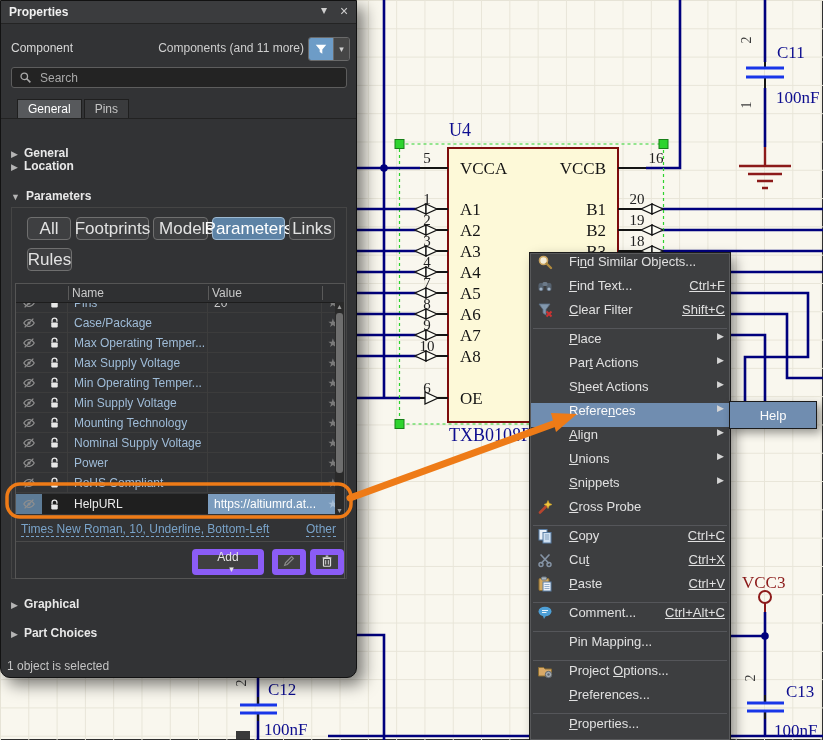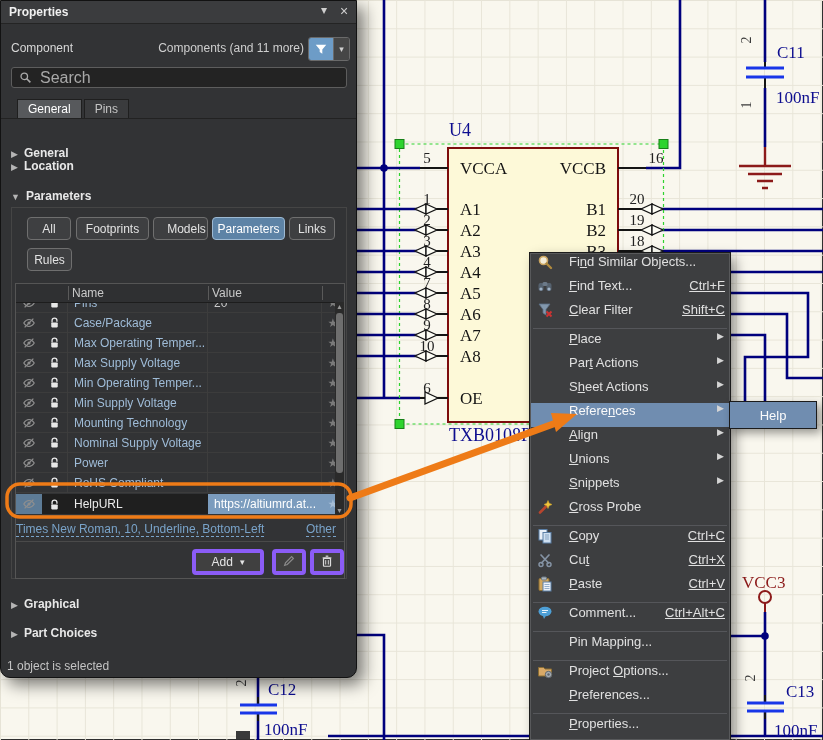--- a/index.html
+++ b/index.html
@@ -21,34 +21,34 @@
   .titlebar .t{font-weight:bold;color:#f0f0f0;padding-left:8px;font-size:12px;}
   .tb-btn{position:absolute;top:2px;color:#cfcfcf;font-size:12px;width:16px;text-align:center;cursor:default;}
   .comp-row{position:absolute;left:0;top:36px;right:0;height:24px;}
   .comp-row .lbl{position:absolute;left:10px;top:4px;color:#d8d8d8;}
   .comp-row .scope{position:absolute;right:52px;top:4px;color:#cfcfcf;}
   .filter-split{position:absolute;right:6px;top:0;height:22px;display:flex;border:1px solid #6a6a6a;border-radius:3px;overflow:hidden;}
   .filter-main{width:24px;background:#6d9cc7;display:flex;align-items:center;justify-content:center;}
   .filter-drop{width:15px;background:#464646;color:#d0d0d0;display:flex;align-items:center;justify-content:center;font-size:9px;border-left:1px solid #6a6a6a;}
   .searchbox{position:absolute;left:10px;top:66px;width:336px;height:21px;background:#232323;
              border:1px solid #5d5d5d;border-radius:3px;box-sizing:border-box;display:flex;align-items:center;}
-  .searchbox input{background:transparent;border:none;outline:none;color:#fca5a5;font-size:16px;width:280px;
+  .searchbox input{background:transparent;border:none;outline:none;color:#fca5a5;font-size:12px;width:280px;
                    font-family:"Liberation Sans",sans-serif;}
   .searchbox input::placeholder{color:#a9a9a9;}
   .searchbox .sic{margin:0 6px 0 7px;display:flex;}
   .tabs{position:absolute;left:16px;top:98px;display:flex;}
   .tab{height:19px;line-height:19px;padding:0 10px;border:1px solid #1f1f1f;border-bottom:none;
        background:#3a3b3d;color:#c3c3c3;margin-right:2px;font-size:12px;}
   .tab.active{background:#57595c;color:#ffffff;}
   .tabline{position:absolute;left:0;top:117px;right:0;border-top:1px solid #222;}
   .sect{position:absolute;left:10px;color:#e8e8e8;font-weight:bold;font-size:12px;}
   .sect .ar{color:#b5b5b5;font-size:9px;margin-right:6px;font-weight:normal;}
   .param-box{position:absolute;left:10px;top:206px;width:336px;height:372px;border:1px solid #454545;box-sizing:border-box;}
   .fbtn{position:absolute;height:23px;background:#3e3f41;border:1px solid #6f6f6f;border-radius:4px;
-        color:#e2e2e2;font-size:12px;display:flex;align-items:center;justify-content:center;box-sizing:border-box;}
+        color:#e2e2e2;font-size:17px;display:flex;align-items:center;justify-content:center;box-sizing:border-box;}
   .fbtn.active{background:#5d83a6;border-color:#9db9d2;color:#fff;}
   .ptable{position:absolute;left:14px;top:282px;width:330px;height:296px;border:1px solid #555;
           box-sizing:border-box;background:#323335;}
   .thead{position:relative;height:18px;background:#2f3032;border-bottom:1px solid #1d1d1d;color:#c9c9c9;}
   .thead .c1{position:absolute;left:56px;top:2px;}
   .thead .c2{position:absolute;left:196px;top:2px;}
   .thead .dv{position:absolute;top:2px;bottom:2px;border-left:1px solid #5a5a5a;}
   .rows{position:relative;}
   .prow{display:flex;height:20px;border-bottom:1px solid #3c3c3c;align-items:center;box-sizing:border-box;}
   .prow.clipped{height:10px;overflow:hidden;}
@@ -64,25 +64,25 @@
   .prow.sel .c-eye{background:#5d7b96;}
   .prow.sel .c-lock{background:#1f1f1f;border-right-color:#1f1f1f;}
   .prow.sel .c-name{background:#1f1f1f;color:#ececec;border-right-color:#1f1f1f;}
   .prow.sel .c-val{background:#7b9cbe;color:#ffffff;border-right-color:#7b9cbe;}
   .prow.sel .c-star{background:#7b9cbe;color:#a5bdd6;}
   .scrollbar{position:absolute;right:0;top:18px;width:9px;height:213px;background:#2a2a2a;z-index:2;}
   .scrollbar .up,.scrollbar .dn{position:absolute;left:0;width:9px;text-align:center;color:#989898;font-size:7px;line-height:9px;}
   .scrollbar .dn{bottom:0;}
   .scrollbar .thumb{position:absolute;left:1px;top:11px;width:7px;height:160px;background:#6e6e6e;border-radius:3px;}
   .fontrow{position:absolute;left:0;right:0;top:231px;height:26px;border-top:1px solid #4a4a4a;display:flex;align-items:center;}
-  .fontlink{color:#79a3c9;border-bottom:1px dashed #79a3c9;font-size:12px;white-space:nowrap;}
+  .fontlink{color:#79a3c9;border-bottom:1px dashed #79a3c9;margin-left:5px;font-size:12px;white-space:nowrap;}
   .otherlink{color:#79a3c9;border-bottom:1px dashed #79a3c9;margin-left:auto;margin-right:8px;font-size:12px;}
   .btnrow{position:absolute;left:0;right:0;top:257px;bottom:0;border-top:1px solid #4a4a4a;}
-  .abtn{position:absolute;height:26px;background:#404040;border:4px solid #8b5cf6;border-radius:4px;
-        display:flex;align-items:center;justify-content:center;color:#e5e5e5;font-size:12px;box-sizing:border-box;}
+  .abtn{position:absolute;height:26px;background:#404040;border:6px solid #8b5cf6;border-radius:4px;
+        display:flex;align-items:center;justify-content:center;color:#e5e5e5;font-size:12px;box-sizing:border-box;flex-direction:column;}
   .status{position:absolute;left:6px;bottom:4px;color:#c4c4c4;font-size:12px;}
 
   
   .ctx{position:absolute;left:530px;top:253px;width:200px;height:487px;background:#3d3e40;
        border:1px solid #58595b;outline:1px solid #1b1b1b;box-sizing:border-box;z-index:3;
        box-shadow:5px 5px 12px rgba(0,0,0,.45);font-size:13px;color:#e0e0e0;}
   .mi{display:flex;align-items:flex-start;height:24px;padding-left:6px;position:relative;}
   .mi.hl{background:#708db0;color:#fafafa;}
   .mi .ic{width:20px;height:16px;display:flex;align-items:center;}
   .mi .lb{margin-left:12px;white-space:nowrap;}

